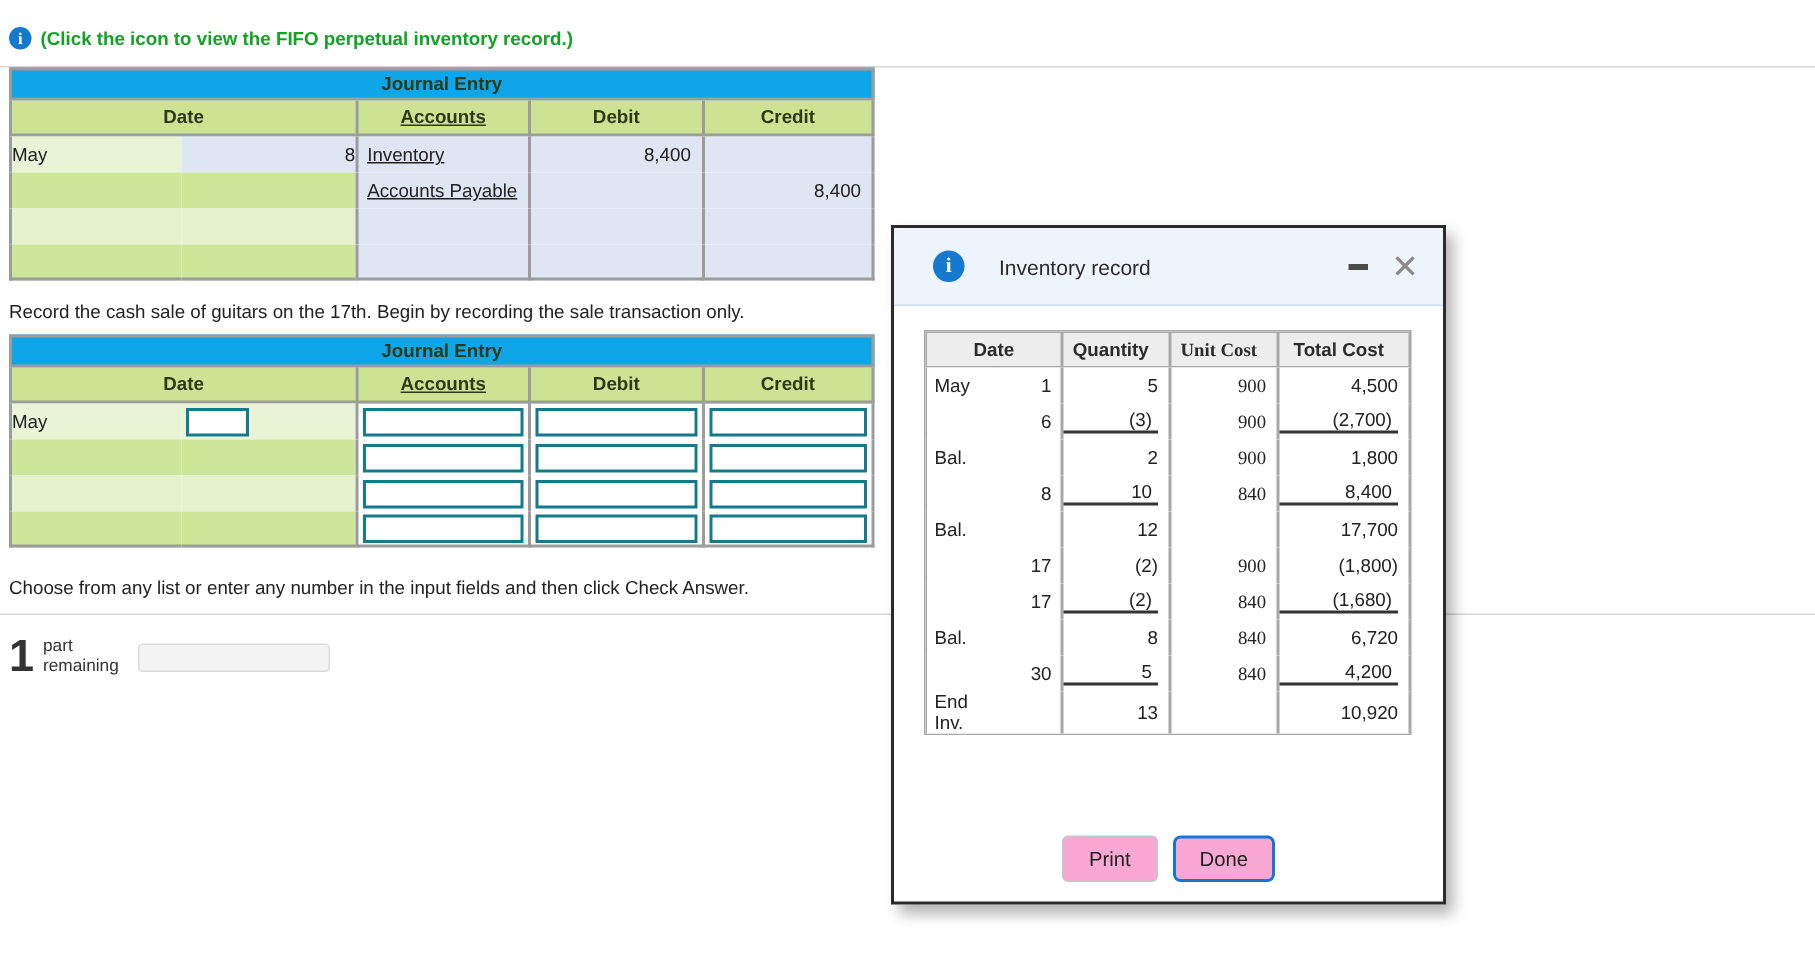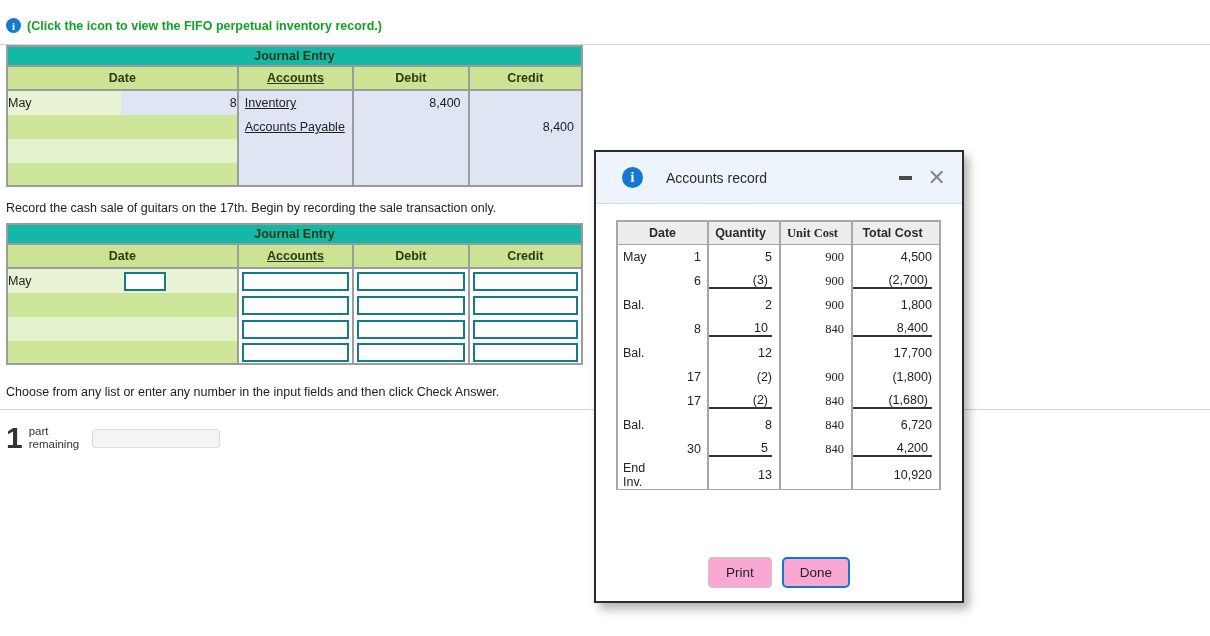--- a/index.html
+++ b/index.html
@@ -63,21 +63,21 @@
   .je-table {
     border-collapse: separate;
     border-spacing: 0;
     width: 577px;
     table-layout: fixed;
     font-size: 12.5px;
   }
   .je-table td, .je-table th { padding: 0; }
 
   .je-title {
-    background: #14b8a6;
+    background: #0ea5e9;
     color: #2c3b16;
     font-weight: bold;
     text-align: center;
     height: 22px;
     font-size: 12.5px;
     border-top: 2px solid #9c9c9c;
     border-left: 2px solid #9c9c9c;
     border-right: 2px solid #9c9c9c;
     border-bottom: 2px solid #9c9c9c;
   }
@@ -447,21 +447,21 @@
       <td class="c-cred">
         <div class="inp-wrap"><input class="inp" type="text" value="" style=""></div>
       </td>
     </tr>
   </tbody>
     </table>
 
   <div id="modal">
     <div id="modal-header">
       <span class="modal-info-icon">i</span>
-      <span id="modal-title">Accounts record</span>
+      <span id="modal-title">Inventory record</span>
       <span class="win-btn">
           <span class="min-glyph"></span>
         </span>
       <span class="win-btn close-glyph">✕</span>
     </div>
 
     <div id="modal-body">
       <table class="inv-table">
         <tbody>
             <tr>

